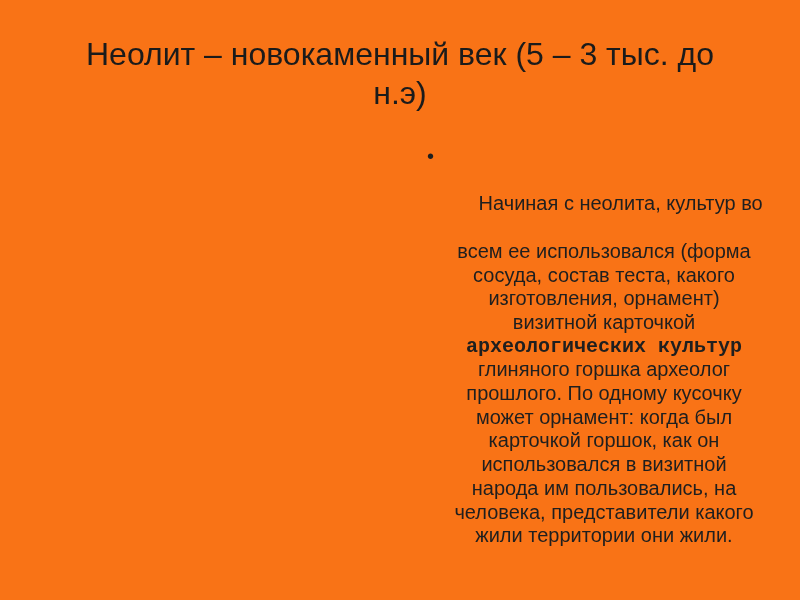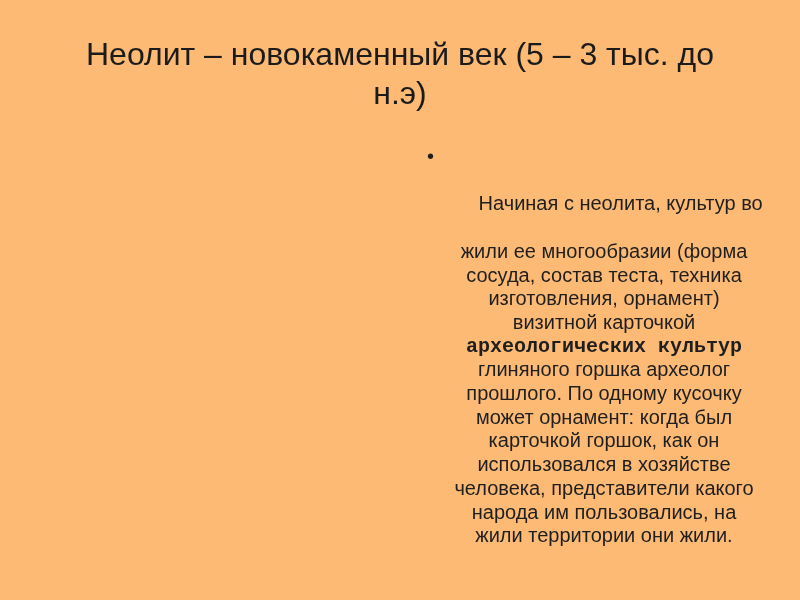--- a/index.html
+++ b/index.html
@@ -4,21 +4,21 @@
 <style>
   html, body {
     margin: 0;
     padding: 0;
     background: #ffffff;
   }
   .slide {
     position: relative;
     width: 800px;
     height: 600px;
-    background: #fdba74;
+    background: #f97316;
     overflow: hidden;
     font-family: "Liberation Sans", "DejaVu Sans", sans-serif;
   }
   .slide-title {
     position: absolute;
     top: 35px;
     left: 0;
     width: 800px;
     text-align: center;
     font-size: 32px;
@@ -66,28 +66,28 @@
   <div class="slide-title">
     <div class="title-line">Неолит – новокаменный век (5 – 3 тыс. до</div>
     <div class="title-line">н.э)</div>
   </div>
 
   <div class="body-textbox">
     <div class="line first-line">
       <span class="bullet-marker">•</span>
       <span>Начиная с неолита, культур во</span>
     </div>
-    <div class="line">жили ее многообразии (форма</div>
-    <div class="line">сосуда, состав теста, техника</div>
+    <div class="line">всем ее использовался (форма</div>
+    <div class="line">сосуда, состав теста, какого</div>
     <div class="line">изготовления, орнамент)</div>
     <div class="line">визитной карточкой</div>
     <div class="line bold">археологических культур</div>
     <div class="line">глиняного горшка археолог</div>
     <div class="line">прошлого. По одному кусочку</div>
     <div class="line">может орнамент: когда был</div>
     <div class="line">карточкой горшок, как он</div>
-    <div class="line">использовался в хозяйстве</div>
+    <div class="line">использовался в визитной</div>
+    <div class="line">народа им пользовались, на</div>
     <div class="line">человека, представители какого</div>
-    <div class="line">народа им пользовались, на</div>
     <div class="line">жили территории они жили.</div>
   </div>
 
 </div>
 
 </body></html>

